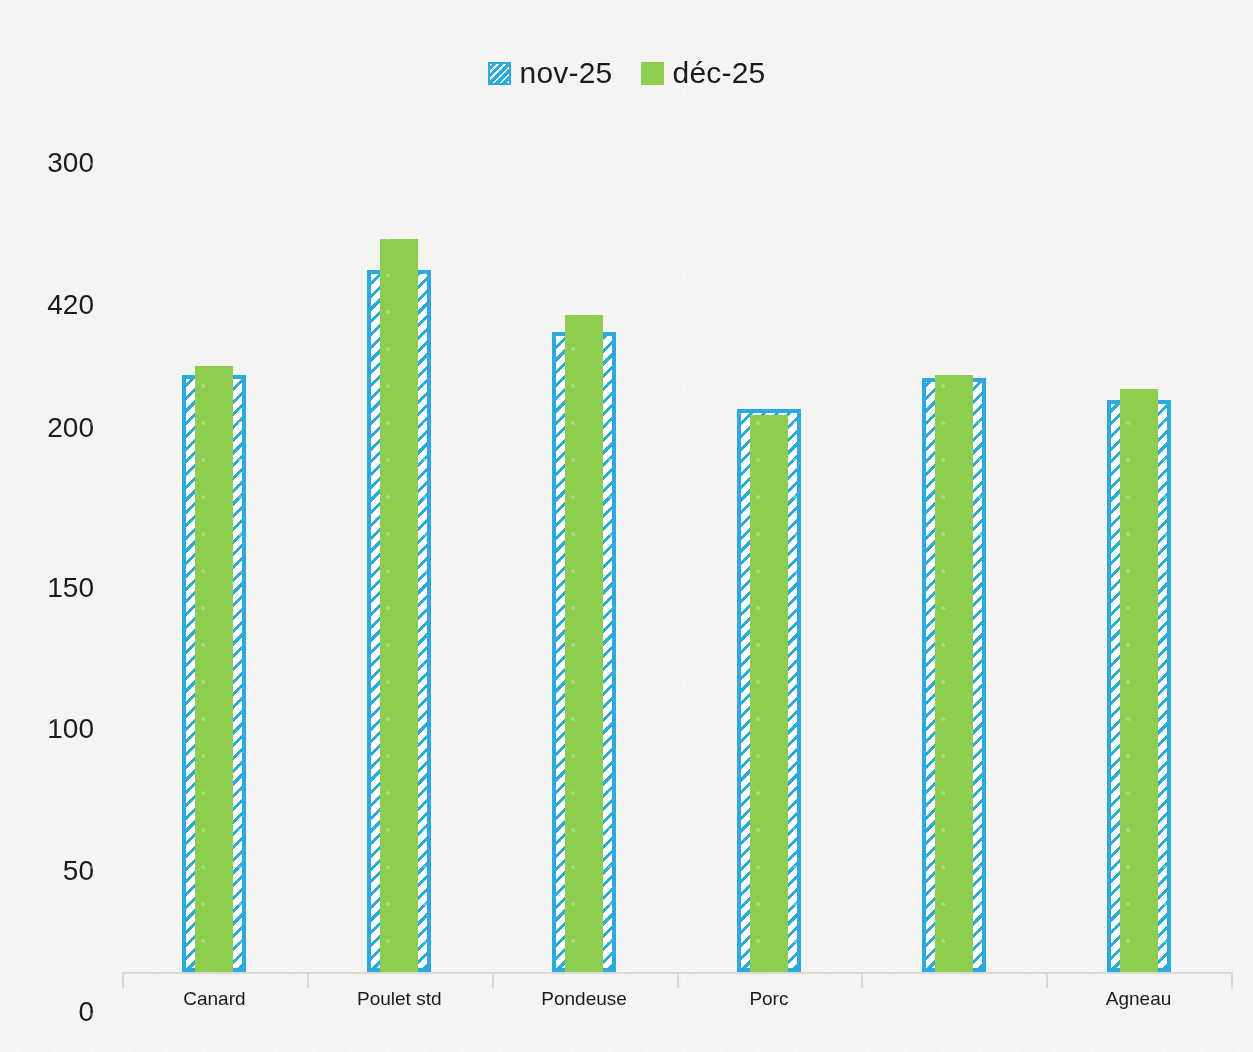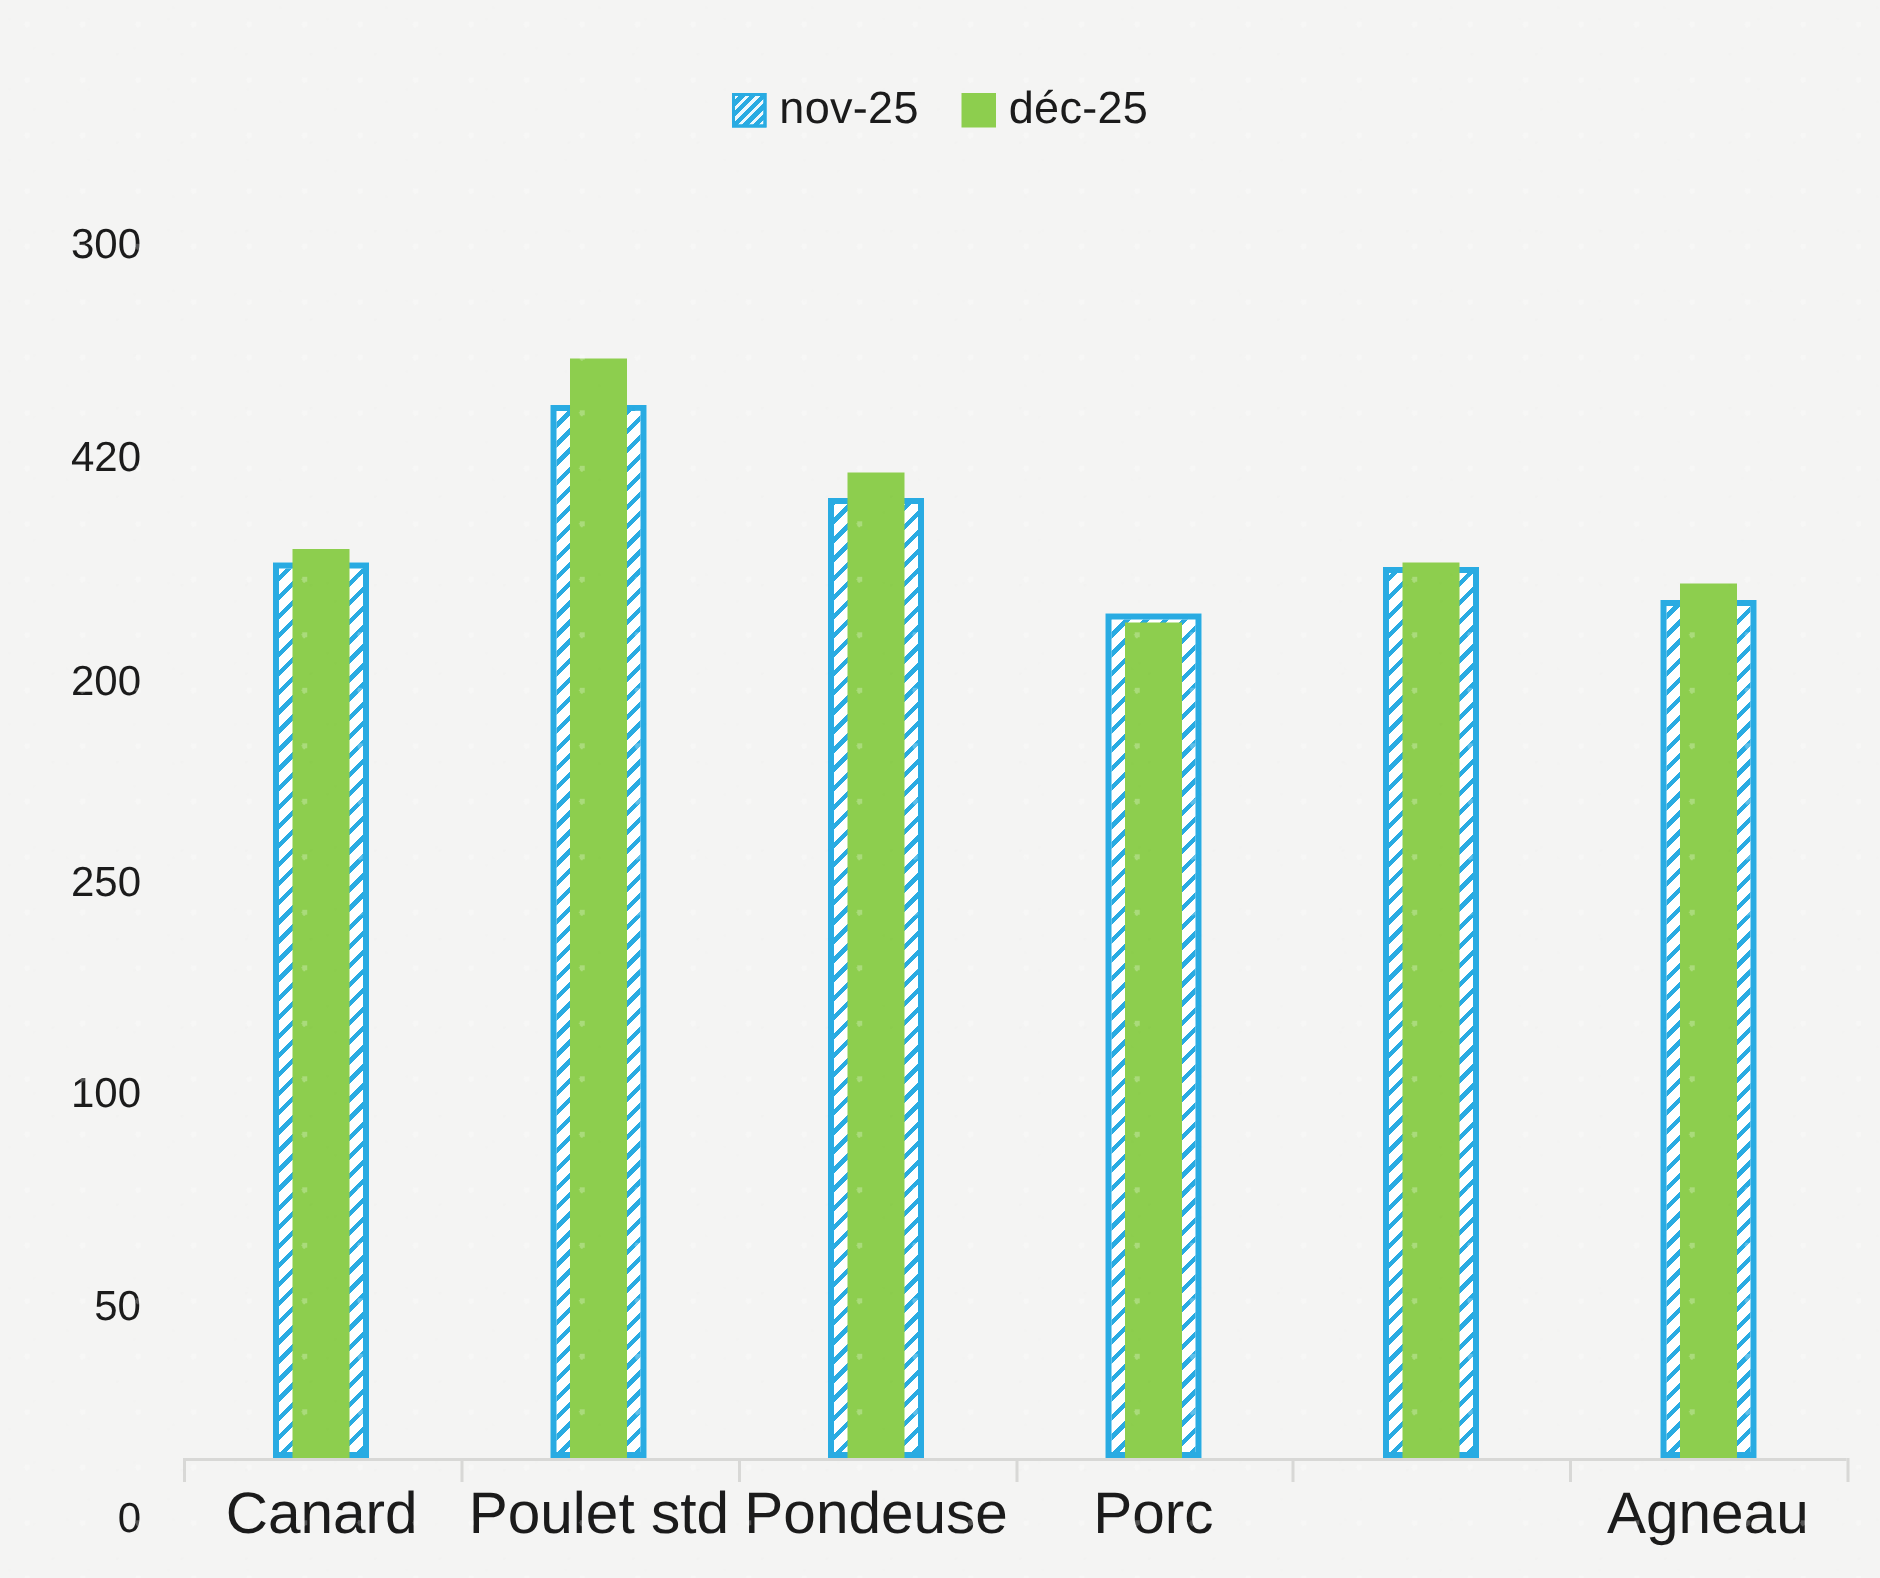--- a/index.html
+++ b/index.html
@@ -154,21 +154,21 @@
     position: absolute;
     left: 122px;
     top: 988px;
     width: 1109px;
     height: 50px;
   }
   .x-label {
     position: absolute;
     width: 185px;
     text-align: center;
-    font-size: 39px;
+    font-size: 19px;
     color: #1b1b1b;
     white-space: nowrap;
   }
 </style>
 </head>
 <body>
 
 <div id="chart-root">
 
   <div id="chart-legend">
@@ -178,22 +178,22 @@
     </div>
     <div class="legend-entry">
       <span class="legend-swatch solid"></span>
       <span class="legend-label">déc-25</span>
     </div>
   </div>
 
   <div id="y-axis-ticks">
       <div class="y-tick-label" style="top: 123px;">300</div>
       <div class="y-tick-label" style="top: 264.5px;">420</div>
-      <div class="y-tick-label" style="top: 414px;">200</div>
-      <div class="y-tick-label" style="top: 547.5px;">250</div>
+      <div class="y-tick-label" style="top: 388px;">200</div>
+      <div class="y-tick-label" style="top: 547.5px;">150</div>
       <div class="y-tick-label" style="top: 689px;">100</div>
       <div class="y-tick-label" style="top: 830.5px;">50</div>
       <div class="y-tick-label" style="top: 972px;">0</div>
     </div>
 
   <div id="x-axis-line"></div>
   <div id="x-ticks-layer">
       <div class="x-tick" style="left: 122px;"></div>
       <div class="x-tick" style="left: 306.833px;"></div>
       <div class="x-tick" style="left: 491.667px;"></div>

